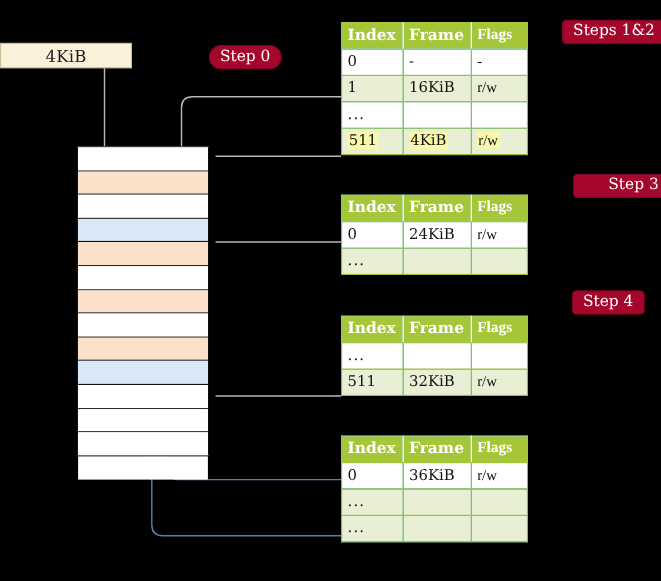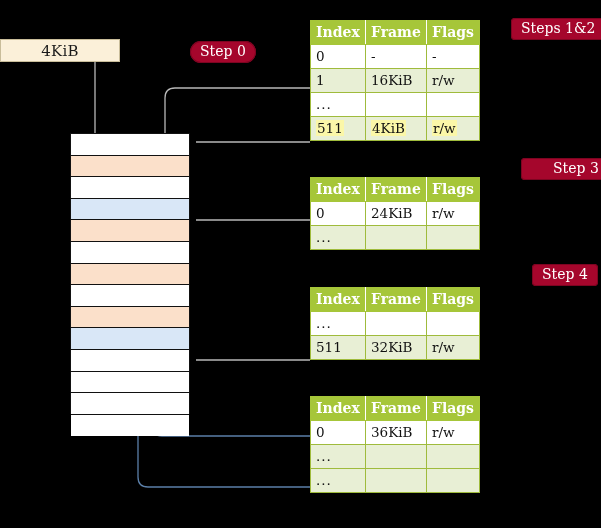--- a/index.html
+++ b/index.html
@@ -90,21 +90,21 @@
     border-color: #A6C639;
     border-right: 1px solid #ffffff;
     font-size: 14px;
   }
   .ptable thead th:last-child { border-right: 1px solid #A6C639; }
   .ptable tbody tr.alt td { background: #E8EFD5; }
   .ptable tbody tr td { background: #ffffff; }
   .ptable tbody tr.alt td { background: #E8EFD5; }
   .col-index { width: 56px; }
   .col-frame { width: 62px; }
-  .col-flags { width: 52px; }
+  .col-flags { width: 52px; font-family: Liberation Serif, serif; }
   .hl { background: #FBF7A8; padding: 0 1px; }
   .ell { letter-spacing: 1px; }
 </style>
 </head>
 <body>
 
 <div id="stage">
 
   <svg id="wires" viewBox="0 0 601 528" xmlns="http://www.w3.org/2000/svg">
     <defs>
@@ -144,21 +144,21 @@
 
   <div class="badge" style="left:190px; top:41px;border-radius:11px;">
     <span>Step 0</span>
   </div>
   <div class="badge" style="left:511px; top:18px;">
     <span>Steps 1&amp;2</span>
   </div>
   <div class="badge" style="left:521px; top:158px;padding-left:32px;">
     <span>Step 3</span>
   </div>
-  <div class="badge" style="left:532px; top:264px;">
+  <div class="badge" style="left:520px; top:264px;">
     <span>Step 4</span>
   </div>
 
   <div class="memcol" id="memcol">
       <div class="memrow"></div>
       <div class="memrow orange"></div>
       <div class="memrow"></div>
       <div class="memrow blue"></div>
       <div class="memrow orange"></div>
       <div class="memrow"></div>

